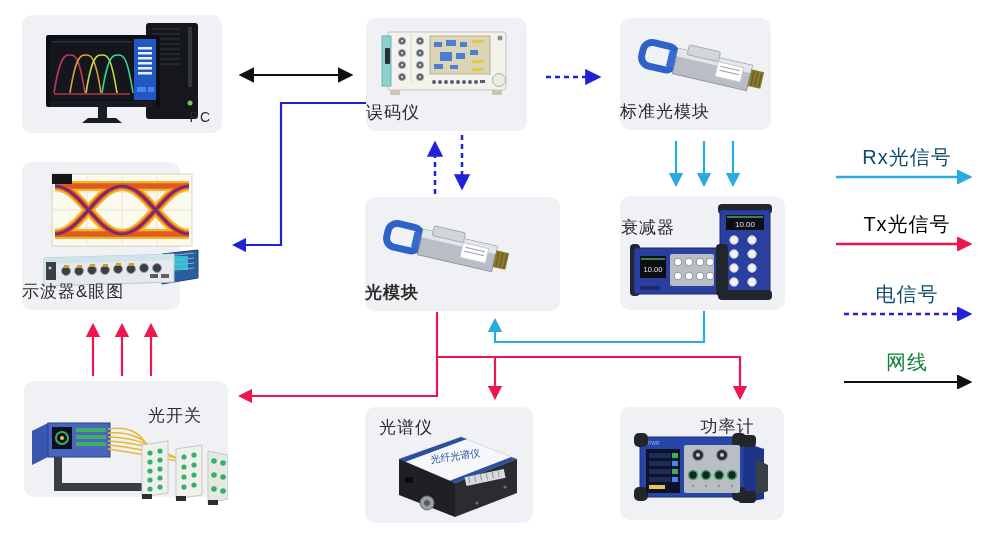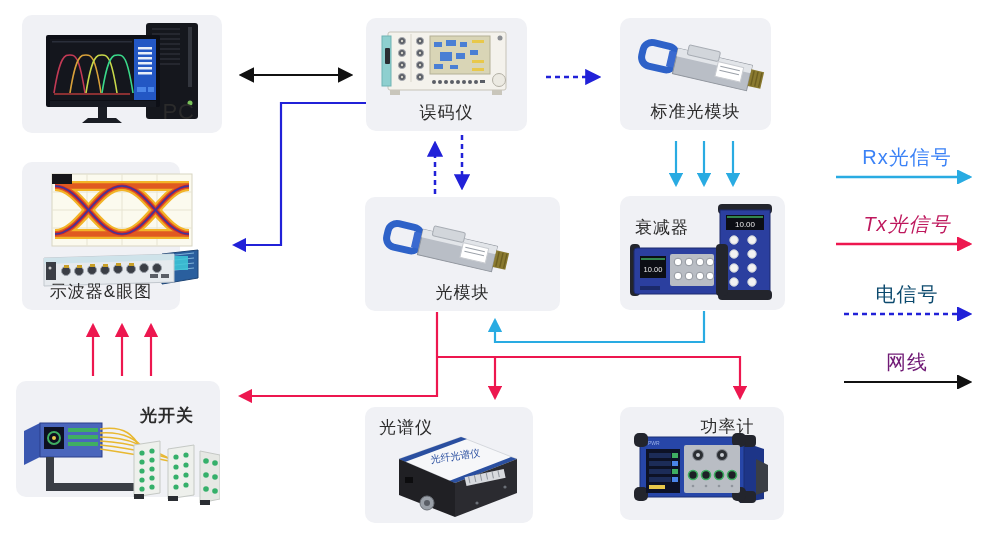--- a/index.html
+++ b/index.html
@@ -1,29 +1,29 @@
 <!DOCTYPE html>
 <html><head>
 <meta charset="utf-8">
 <style>
   html,body{margin:0;padding:0;background:#ffffff;}
   body{width:1000px;height:546px;position:relative;overflow:hidden;
        font-family:"Liberation Sans","DejaVu Sans",sans-serif;color:#2b2b2b;}
   .canvas{position:absolute;inset:0;}
   .node{position:absolute;background:#f0f1f5;border-radius:10px;}
   .node-label{position:absolute;font-size:17px;letter-spacing:1px;color:#2b2b2b;white-space:nowrap;}
-  .lbl-bottom-center{left:0;right:0;bottom:7px;text-align:center;}
+  .lbl-bottom-center{left:0;right:0;bottom:7px;text-align:left;}
   .dev{position:absolute;}
   .overlay{position:absolute;left:0;top:0;pointer-events:none;z-index:5;}
   .legend-item{position:absolute;width:146px;text-align:center;}
   .legend-label{font-size:20px;letter-spacing:1px;line-height:22px;}
-  .lg-rx .legend-label{color:#3b82f6;}
-  .lg-tx .legend-label{color:#be185d;font-style:italic;}
+  .lg-rx .legend-label{color:#0c4a6e;}
+  .lg-tx .legend-label{color:#000000;}
   .lg-el .legend-label{color:#0c4a6e;}
-  .lg-net .legend-label{color:#701a75;}
+  .lg-net .legend-label{color:#15803d;}
   .legend-item svg{display:block;margin-top:2px;}
 </style>
 </head>
 <body>
 
 <div class="canvas">
 
   <div class="node" style="left:22px;top:15px;width:200px;height:118px;">
     <svg class="dev" style="left:8px;top:2px;" width="180" height="112" viewBox="0 0 180 112">
       <rect x="116" y="6" width="52" height="96" rx="3" fill="#15171d"></rect>
@@ -57,21 +57,21 @@
           <rect x="108" y="45" width="14" height="2.5"></rect>
         <rect x="108" y="50" width="14" height="2.5"></rect>
           <rect x="108" y="55" width="14" height="2.5"></rect>
       </g>
       <rect x="107" y="70" width="9" height="5" fill="#4a85e8"></rect>
       <rect x="118" y="70" width="6" height="5" fill="#4a85e8"></rect>
       <rect x="20" y="84" width="106" height="6" fill="#171a22"></rect>
       <rect x="68" y="90" width="9" height="12" fill="#1a1d24"></rect>
       <path d="M52,106 L92,106 L86,101 L58,101 Z" fill="#1a1d24"></path>
     </svg>
-    <span class="node-label" style="right:27px;bottom:8px;font-size:22px;">PC</span>
+    <span class="node-label" style="right:11px;bottom:8px;font-size:14px;">PC</span>
   </div>
 
   <div class="node" style="left:366px;top:18px;width:161px;height:113px;">
     <svg class="dev" style="left:10px;top:10px;" width="140" height="72" viewBox="0 0 140 72">
       <rect x="12" y="4" width="118" height="58" rx="2" fill="#f4f2ec" stroke="#c6c3b8"></rect>
       <rect x="6" y="8" width="9" height="50" fill="#8ecfcf" stroke="#6fb3b3"></rect>
       <rect x="9" y="20" width="5" height="16" rx="1" fill="#2b2e33"></rect>
       <g>
         <g fill="#5a5e66" stroke="#a8aab0" stroke-width="1">
           <circle cx="26" cy="13" r="3.6"></circle>
@@ -213,21 +213,21 @@
         <rect x="81" y="102" width="5" height="3"></rect>
           <rect x="94" y="101" width="5" height="3"></rect>
           <rect x="107" y="101" width="5" height="3"></rect>
       </g>
       <rect x="128" y="112" width="8" height="4" fill="#5a5e66"></rect>
         <rect x="139" y="112" width="8" height="4" fill="#5a5e66"></rect>
     </svg>
     <span class="node-label lbl-bottom-center">示波器&amp;眼图</span>
   </div>
 
-  <div class="node" style="left:365px;top:197px;width:195px;height:114px;">
+  <div class="node" style="left:365px;top:197px;width:195px;height:114px;font-weight:bold;">
     <svg class="dev" style="left:6px;top:4px;" width="155" height="100" viewBox="0 0 155 100">
       <g transform="rotate(13 75 50)">
         <rect x="14" y="34" width="34" height="24" rx="9" fill="none" stroke="#2e62c8" stroke-width="7"></rect>
         <rect x="40" y="38" width="14" height="16" fill="#3a6ad0"></rect>
         <rect x="48" y="34" width="76" height="26" fill="#b9bec6" stroke="#8f949c"></rect>
         <rect x="48" y="34" width="76" height="8" fill="#e2e5e9"></rect>
         <rect x="58" y="28" width="32" height="10" rx="2" fill="#d2d6db" stroke="#a8adb4"></rect>
         <rect x="90" y="38" width="26" height="15" fill="#ffffff" stroke="#c8cbd0"></rect>
         <line x1="93" y1="42" x2="113" y2="42" stroke="#9aa0a8" stroke-width="1"></line>
         <line x1="93" y1="46" x2="113" y2="46" stroke="#9aa0a8" stroke-width="1"></line>
@@ -272,24 +272,24 @@
           <circle cx="69" cy="64" r="3.8"></circle>
           <circle cx="80" cy="64" r="3.8"></circle>
           <circle cx="90" cy="64" r="3.8"></circle>
         <circle cx="58" cy="78" r="3.8"></circle>
           <circle cx="69" cy="78" r="3.8"></circle>
           <circle cx="80" cy="78" r="3.8"></circle>
           <circle cx="90" cy="78" r="3.8"></circle>
       </g>
       <rect x="20" y="88" width="20" height="4" fill="#1b2a6a"></rect>
     </svg>
-    <span class="node-label" style="left:15px;top:20px;font-family:Liberation Serif, serif;">衰减器</span>
-  </div>
-
-  <div class="node" style="left:16px;top:381px;width:204px;height:116px;font-weight:bold;">
+    <span class="node-label" style="left:1px;top:20px;font-family:Liberation Serif, serif;">衰减器</span>
+  </div>
+
+  <div class="node" style="left:24px;top:381px;width:204px;height:116px;">
     <svg class="dev" style="left:0;top:18px;" width="204" height="120" viewBox="0 0 204 120">
       <path d="M8,32 L24,24 L24,58 L8,66 Z" fill="#3a57b0"></path>
       <rect x="24" y="24" width="62" height="34" fill="#4a66bc" stroke="#2b3f8a"></rect>
       <rect x="28" y="28" width="20" height="22" fill="#0d1020"></rect>
       <circle cx="38" cy="39" r="6" fill="none" stroke="#3fae62" stroke-width="2"></circle>
       <circle cx="38" cy="39" r="2" fill="#e8c84a"></circle>
       <g fill="#3fae62">
           <rect x="52" y="29" width="30" height="4"></rect>
           <rect x="52" y="36" width="30" height="4"></rect>
           <rect x="52" y="43" width="30" height="4"></rect>

